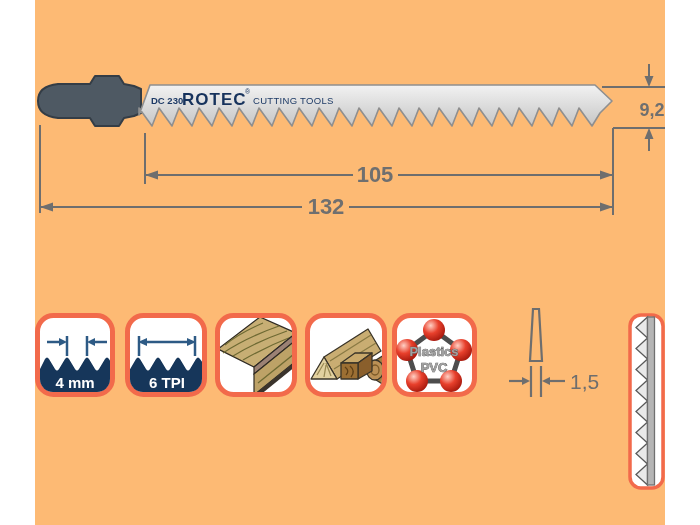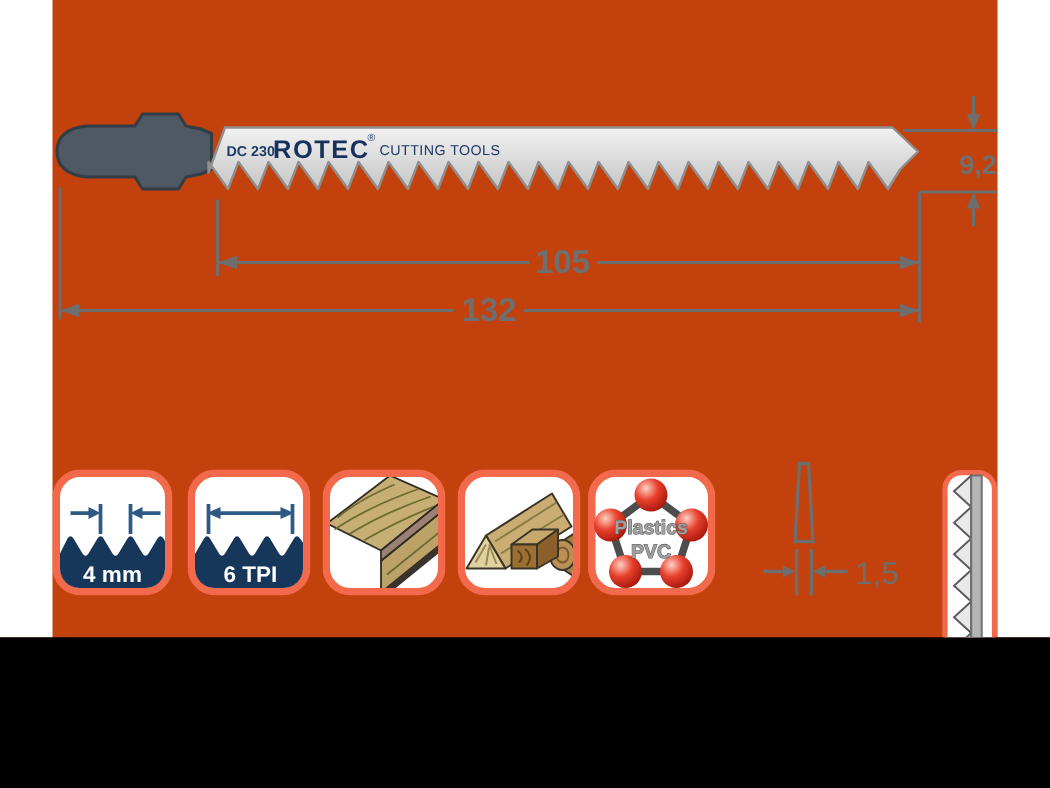--- a/index.html
+++ b/index.html
@@ -1,16 +1,16 @@
 <!DOCTYPE html>
 <html><head>
 <meta charset="utf-8">
 <style>
   html,body{margin:0;padding:0;background:#000;}
-  #stage{position:relative;width:700px;height:425px;background:#c2410c;overflow:hidden;
+  #stage{position:relative;width:700px;height:525px;background:#fdba74;overflow:hidden;
          font-family:"Liberation Sans",sans-serif;}
   .margin-strip{position:absolute;top:0;bottom:0;width:35px;background:#ffffff;}
   #left-strip{left:0;}
   #right-strip{left:665px;}
   .abs{position:absolute;}
   svg text{font-family:"Liberation Sans",sans-serif;}
 </style>
 </head>
 <body>
 

